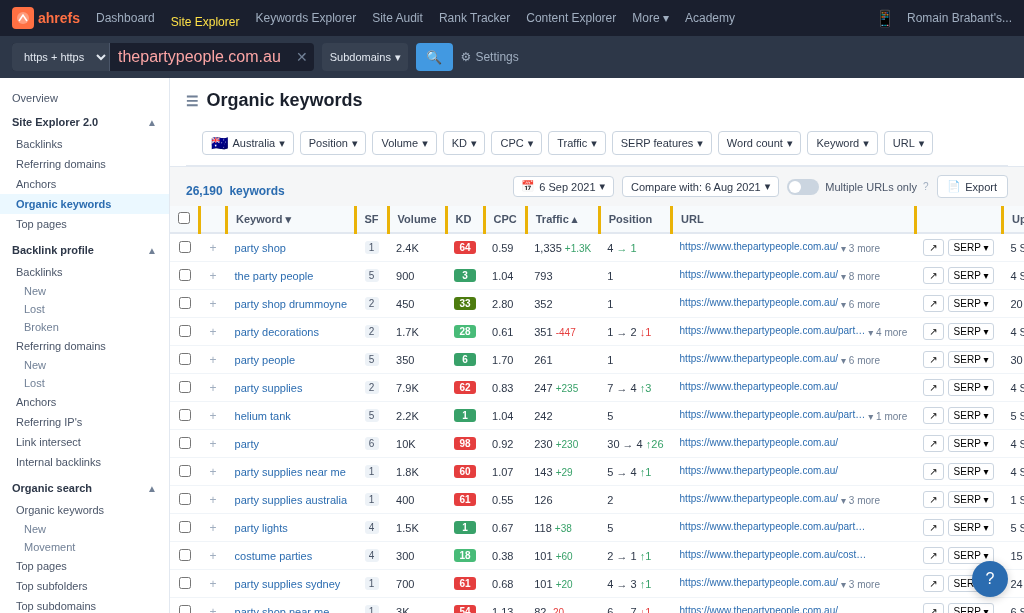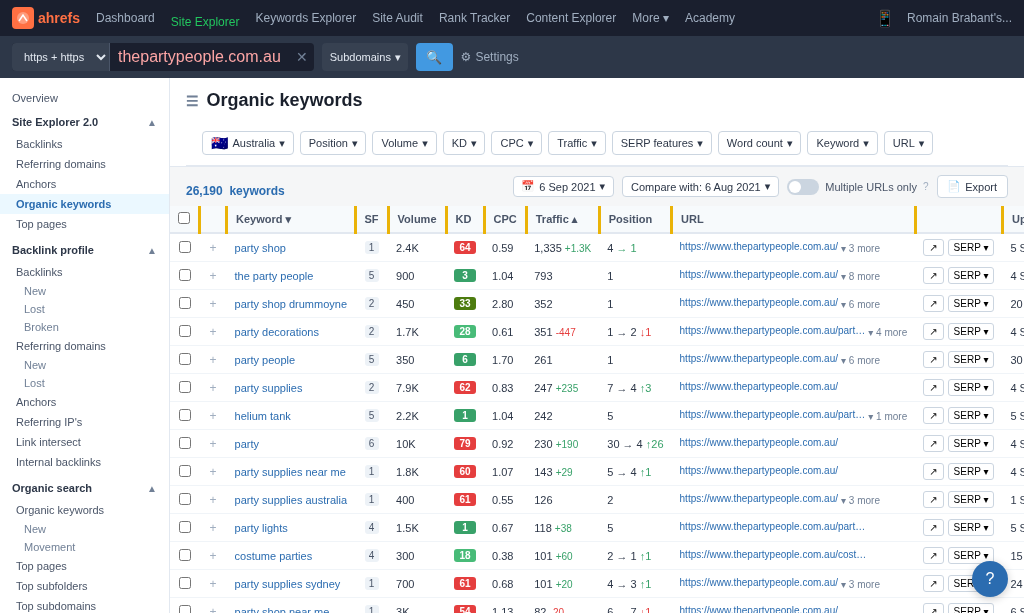--- a/index.html
+++ b/index.html
@@ -4,21 +4,21 @@
   <style>
     * { box-sizing: border-box; margin: 0; padding: 0; }
     body { font-family: -apple-system, BlinkMacSystemFont, 'Segoe UI', sans-serif; font-size: 12px; background: #f5f6f7; color: #2d3748; }
 
     
     .top-nav { background: #1a1f2e; display: flex; align-items: center; padding: 0 12px; height: 36px; gap: 16px; }
     .logo { color: #ff7043; font-weight: 800; font-size: 14px; display: flex; align-items: center; gap: 4px; }
     .logo-icon { width: 22px; height: 22px; background: #ff7043; border-radius: 4px; display: flex; align-items: center; justify-content: center; }
     .nav-link { color: #a0aec0; font-size: 12px; cursor: pointer; white-space: nowrap; }
     .nav-link:hover, .nav-link.active { color: #fff; }
-    .nav-link.active { color: #22c55e; margin-top: 8px; }
+    .nav-link.active { color: #fde047; margin-top: 8px; }
     .nav-right { margin-left: auto; display: flex; align-items: center; gap: 12px; }
     .nav-user { color: #a0aec0; font-size: 12px; cursor: pointer; display: flex; align-items: center; gap: 4px; }
 
     
     .search-bar { background: #2d3748; display: flex; align-items: center; padding: 6px 12px; gap: 8px; height: 42px; }
     .domain-input-wrapper { display: flex; align-items: center; background: #1a1f2e; border-radius: 4px; overflow: hidden; }
     .protocol-select { background: #374151; color: #e2e8f0; border: none; padding: 4px 8px; font-size: 11px; cursor: pointer; height: 28px; border-right: 1px solid #4a5568; }
     .domain-input { background: #1a1f2e; border: none; color: #fca5a5; padding: 4px 8px; font-size: 16px; width: 180px; height: 28px; outline: none; }
     .clear-btn { background: none; border: none; color: #718096; cursor: pointer; padding: 0 6px; font-size: 14px; }
     .subdomains-btn { background: #374151; color: #e2e8f0; border: none; padding: 4px 8px; font-size: 11px; cursor: pointer; border-radius: 4px; height: 28px; display: flex; align-items: center; gap: 4px; }
@@ -404,23 +404,23 @@
       </div>
     </td>
     <td>5 Sep</td>
   </tr>
             <tr>
     <td style="text-align:center;"><input type="checkbox" class="checkbox" style=""></td>
     <td style="text-align:center;"><button class="add-btn">+</button></td>
     <td><a class="keyword-link">party</a></td>
     <td style="text-align:center;"><span class="sf-badge">6</span></td>
     <td>10K</td>
-    <td style="text-align:center;"><span class="kd-badge" style="background:#e53e3e">79</span></td>
+    <td style="text-align:center;"><span class="kd-badge" style="background:#e53e3e">98</span></td>
     <td>0.92</td>
-    <td>230 <span class="traffic-delta-pos">+190</span></td>
+    <td>230 <span class="traffic-delta-pos">+230</span></td>
     <td>30 → 4 <span class="pos-up">↑26</span></td>
     <td><a class="url-link" title="https://www.thepartypeople.com.au/">https://www.thepartypeople.com.au/</a></td>
     <td>
       <div class="action-cell">
         <button class="arrow-btn">↗</button>
         <button class="serp-btn">SERP ▾</button>
       </div>
     </td>
     <td>4 Sep</td>
   </tr>

